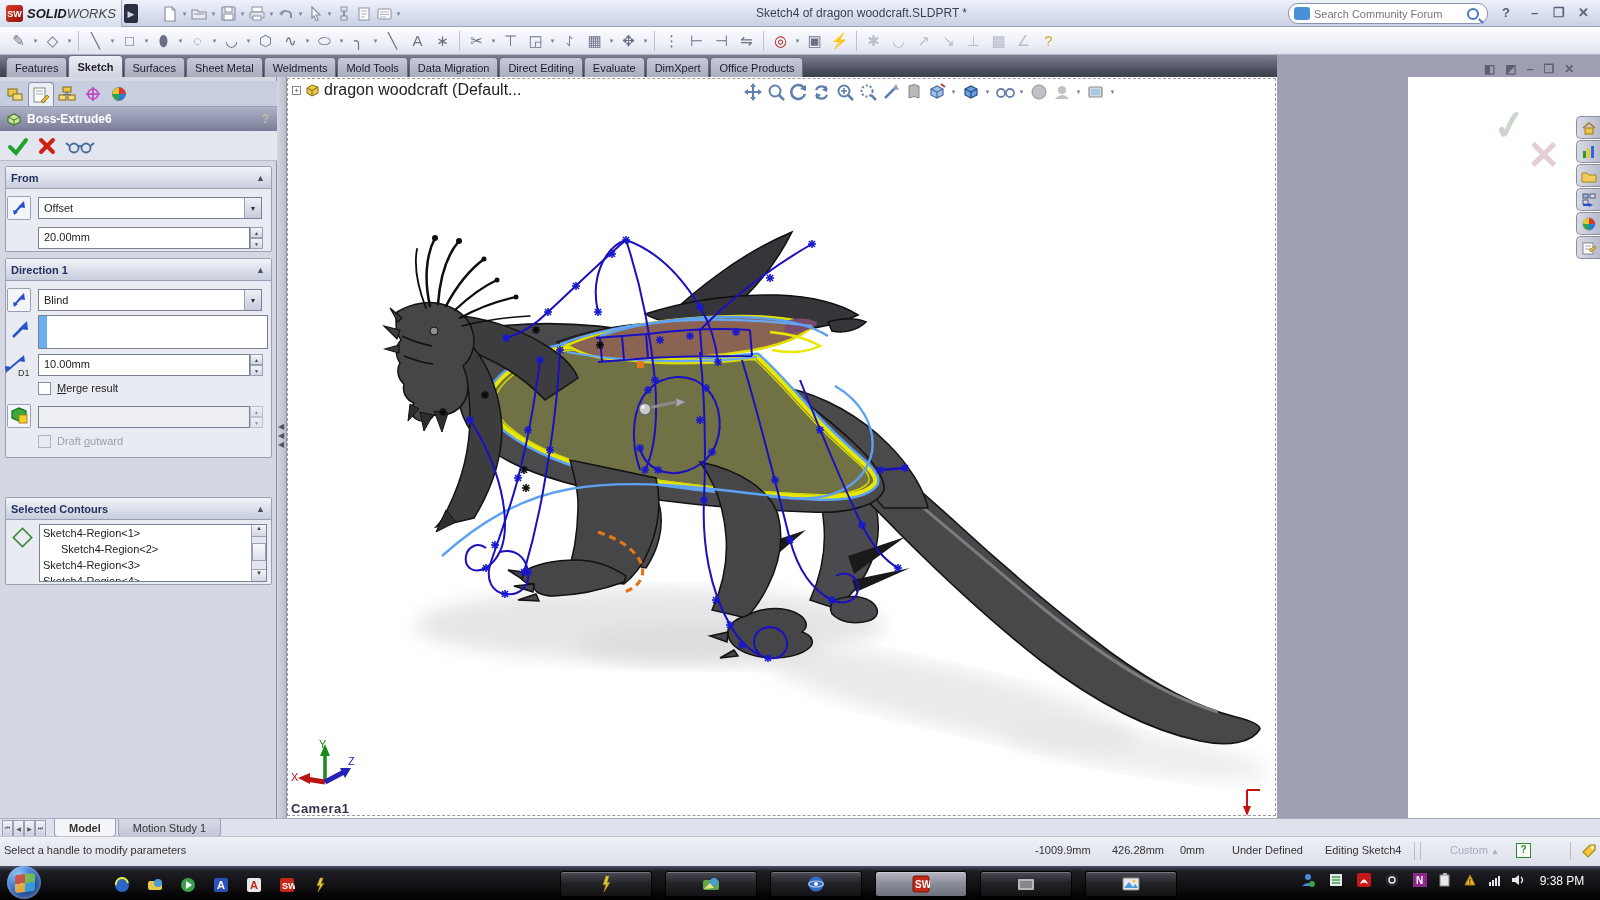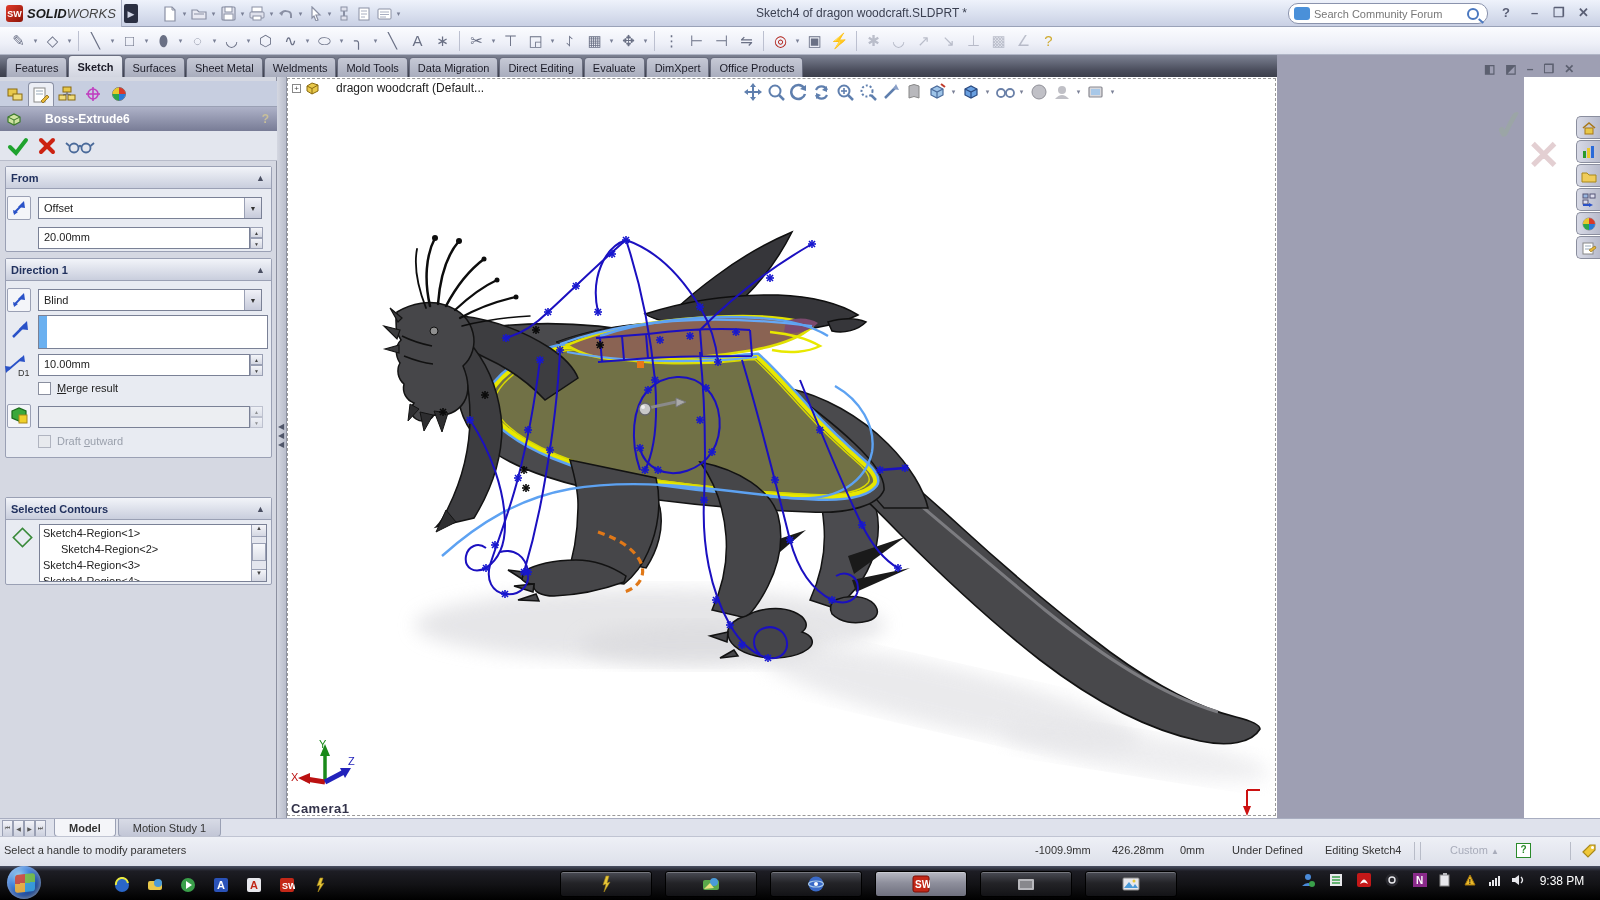--- a/index.html
+++ b/index.html
@@ -1,18 +1,18 @@
 <!DOCTYPE html>
 <html><head>
 <meta charset="utf-8">
 <style>
   * { margin:0; padding:0; box-sizing:border-box; }
   html,body { width:1600px; height:900px; overflow:hidden; font-family:"Liberation Sans",sans-serif; }
   .abs { position:absolute; }
-  #app { position:relative; width:1524px; height:900px; background:#9e9fb3; }
+  #app { position:relative; width:1408px; height:900px; background:#9e9fb3; }
 
   
   #titlebar { left:0; top:0; width:1600px; height:27px;
     background:linear-gradient(#eef2fb,#dde3f1 45%,#c9d0e4); border-bottom:1px solid #9aa2b8; }
   #logoblk { left:0; top:0; width:122px; height:27px; background:linear-gradient(#f4f6fc,#d8deee);
     border-right:1px solid #aab0c4; display:flex; align-items:center; }
   #swcube { width:17px; height:17px; margin:0 4px 0 6px; background:linear-gradient(135deg,#e03a2a,#8c1408);
     border-radius:3px; color:#fff; font-size:9px; font-weight:bold; display:flex; align-items:center; justify-content:center; }
   #swname { font-size:13px; font-style:italic; color:#1a1a1a; letter-spacing:0; }
   #swname b { font-weight:bold; } #swname i { font-weight:normal; color:#444; }
@@ -44,21 +44,21 @@
   .ctab { height:20px; padding:0 8px; margin-right:1px; display:flex; align-items:center; font-size:11px; color:#1c1c28;
     background:linear-gradient(#c6c9d6,#a9adbd); border:1px solid #6a6e80; border-bottom:none; border-radius:4px 4px 0 0; }
   .ctab.active { background:linear-gradient(#eceef4,#d2d5e0); font-weight:bold; height:22px; }
   #righttopband { left:1277px; top:55px; width:323px; height:22px; background:#9e9fb3; }
 
   
   #leftpanel { left:0; top:77px; width:277px; height:741px; background:#d5d8e2; border-right:1px solid #8c90a0; }
   #pm-tabs { left:0; top:4px; width:277px; height:26px; background:#c7cee0; border-bottom:1px solid #9aa0b4; display:flex; align-items:flex-end; padding-left:2px; }
   .pmtab { width:26px; height:24px; display:flex; align-items:center; justify-content:center; border-radius:4px 4px 0 0; }
   .pmtab.active { background:#eceef5; border:1px solid #8a90a4; border-bottom:none; }
-  #pm-header { left:0; top:30px; width:277px; height:24px; background:linear-gradient(#aeb2c8,#787c96); display:flex; align-items:center; color:#fff; font-weight:bold; font-size:12px;gap:18px; }
+  #pm-header { left:0; top:30px; width:277px; height:24px; background:linear-gradient(#aeb2c8,#787c96); display:flex; align-items:center; color:#fff; font-weight:bold; font-size:12px; }
   #pm-actions { left:0; top:54px; width:277px; height:30px; background:#e3e6ee; border-bottom:1px solid #b8bcca; display:flex; align-items:center; }
   .section { position:absolute; left:5px; width:267px; background:#e8ebf2; border:1px solid #9aa0b4; border-radius:2px; }
   .sech { height:22px; background:linear-gradient(#f2f4f9,#c9cedd); border-bottom:1px solid #9aa0b4; display:flex; align-items:center; font-size:11px; font-weight:bold; color:#21315e; padding-left:5px; }
   .sech .chev { margin-left:auto; margin-right:6px; color:#4a4f62; font-size:9px; font-weight:normal; }
   .iconbtn { position:absolute; width:24px; height:24px; background:#f4f5f9; border:1px solid #9aa0b4; border-radius:2px; display:flex; align-items:center; justify-content:center; }
   .inp { position:absolute; background:#fff; border:1px solid #7a8196; font-size:11px; color:#222; padding:3px 0 0 5px; }
   .inp.disabled { background:#eceef2; }
   .spin { position:absolute; width:13px; height:22px; display:flex; flex-direction:column; }
   .spin div { flex:1; background:linear-gradient(#f4f5f9,#d4d7e2); border:1px solid #9aa0b4; font-size:5px; color:#444; display:flex; align-items:center; justify-content:center; }
   .sel { position:absolute; height:22px; background:#fff; border:1px solid #7a8196; display:flex; align-items:center; font-size:11px; color:#222; }
@@ -68,21 +68,21 @@
   .cb.disabled { background:#e8eaee; border-color:#b0b4c0; }
   .cblabel { position:absolute; font-size:11px; color:#222; }
   .cblabel u { text-decoration:underline; }
   .cblabel.disabled { color:#9aa0ac; }
 
   
   #viewport { left:277px; top:77px; width:1000px; height:741px; background:#fff; }
   #vp-dash { left:287px; top:78px; width:989px; height:738px; border:1px dashed #9a9a9a; pointer-events:none; }
   #docrow { left:292px; top:81px; display:flex; align-items:center; }
   #plusbox { width:9px; height:9px; border:1px solid #888; background:#fff; font-size:8px; line-height:7px; text-align:center; color:#444; margin-right:4px; }
-  #doclabel { font-size:12px; color:#222; margin-left:16px; }
+  #doclabel { font-size:16px; color:#222; margin-left:4px; }
   #hud { left:742px; top:81px; display:flex; align-items:center; gap:2px; }
   .hicon { width:21px; height:21px; display:flex; align-items:center; justify-content:center; }
   #camera1 { left:291px; top:801px; font-size:13px; font-weight:bold; color:#33334a; letter-spacing:.5px; }
 
   
   #taskpane { left:1576px; top:116px; width:24px; }
   .tptab { width:24px; height:23px; background:linear-gradient(90deg,#d8dae6,#b8bbcc); border:1px solid #8a8e9e; border-right:none; border-radius:5px 0 0 5px; margin-bottom:1px; display:flex; align-items:center; justify-content:center; }
   #docwinctl { left:1484px; top:62px; display:flex; gap:10px; color:#5c6070; font-size:12px; font-weight:bold; }
   .ghost { position:absolute; font-size:40px; font-weight:bold; }
 

